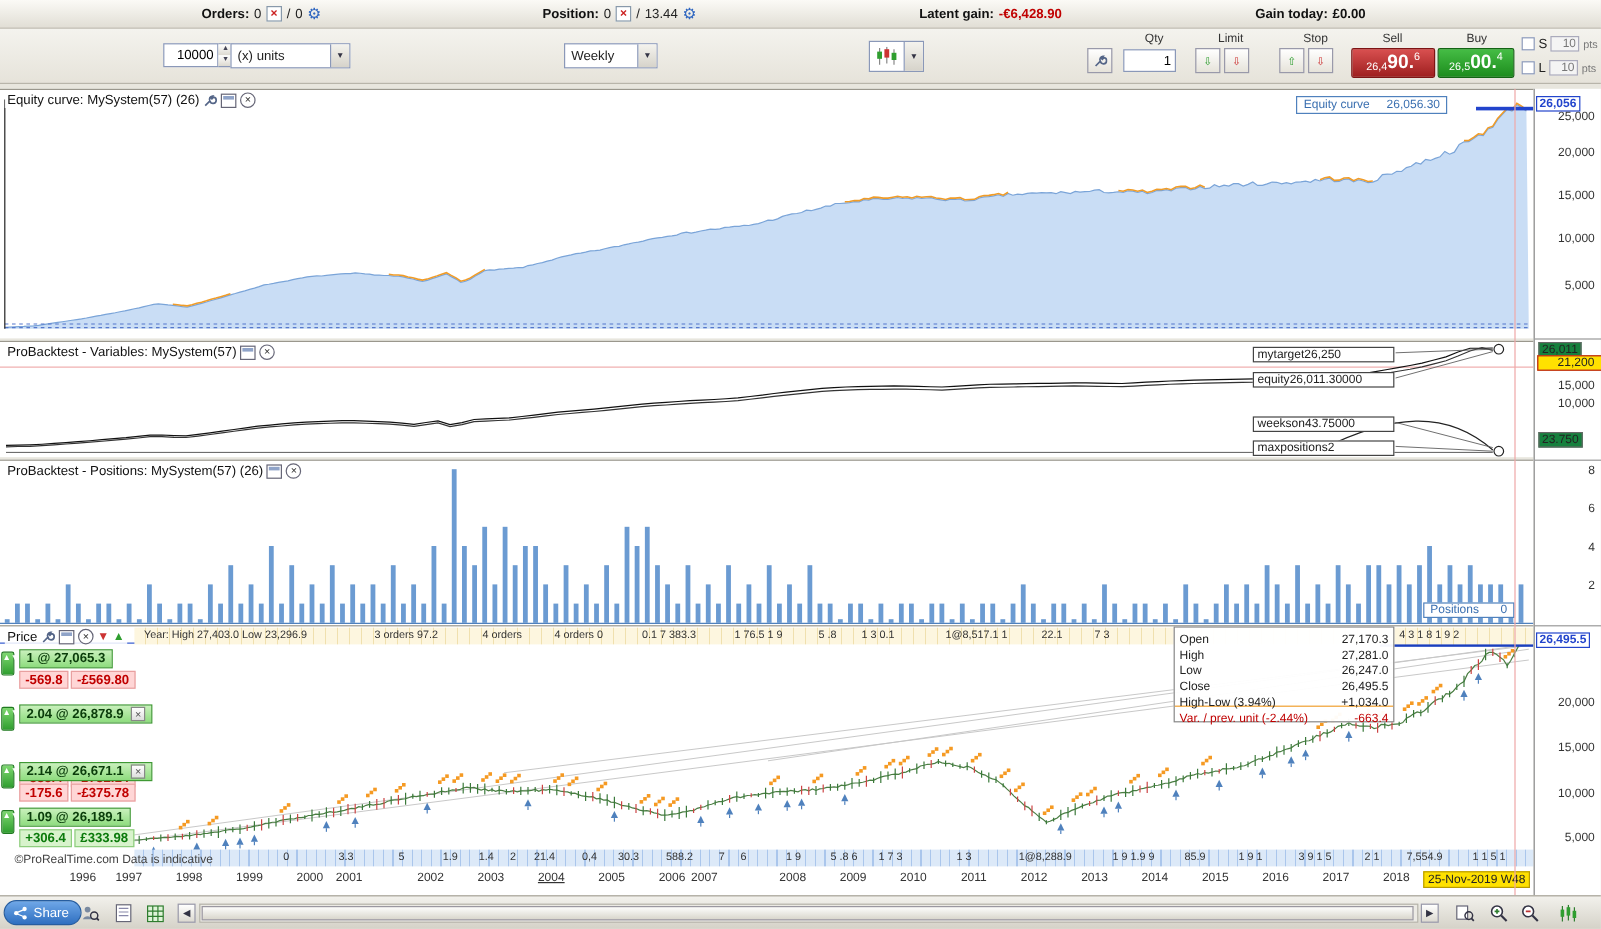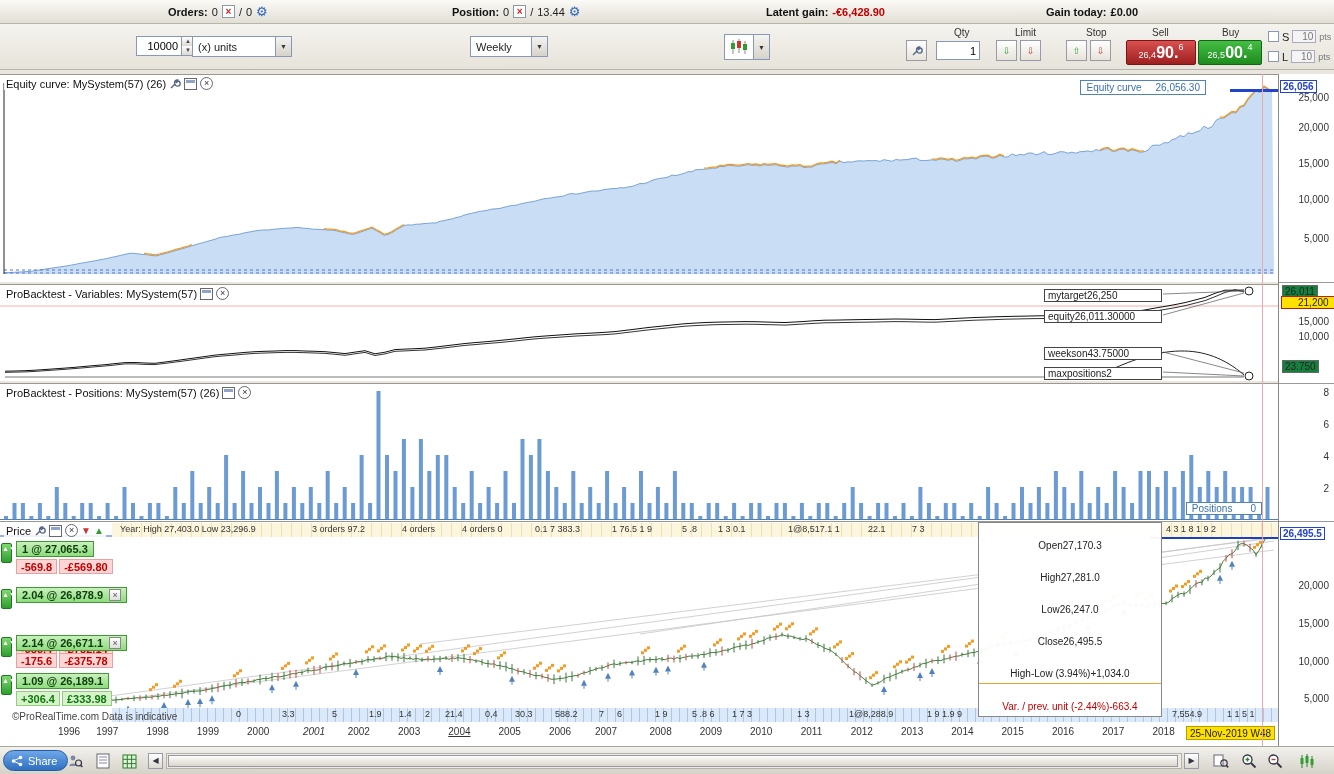--- a/index.html
+++ b/index.html
@@ -44,21 +44,21 @@
 .postag{position:absolute;border:1px solid #4f81bd;background:#fff;color:#3a6fb0;font-size:10px;padding:0 5px;display:flex;gap:18px;z-index:6}
 
 .band{position:absolute;font-size:9px;color:#333;z-index:4;overflow:hidden;white-space:nowrap}
 .bandfrag{position:absolute;top:1px}
 .topband{background:repeating-linear-gradient(90deg,#fdf6df 0 9px,#f0e0ae 9px 10px)}
 .botband{background:repeating-linear-gradient(90deg,#dce9f8 0 7px,#aac6ec 7px 8px)}
 .yearlbl{position:absolute;font-size:10px;color:#333;width:34px;text-align:center}
 .datetag{position:absolute;background:#ffe100;border:1px solid #b89b00;font-size:10px;padding:0 3px;height:14px;line-height:13px;z-index:6}
 .wm{position:absolute;font-size:10px;color:#444;z-index:5}
 .tooltip{position:absolute;background:rgba(255,255,255,.96);border:1px solid #888;z-index:7;width:184px;font-size:10px}
-.ttrow{display:flex;justify-content:center;padding:16px 4px;height:13px;line-height:13px}
+.ttrow{display:flex;justify-content:space-between;padding:4px 4px;height:13px;line-height:13px}
 .ttred{color:#c00000;border-top:1px solid #f0a030}
 .qtybox{position:absolute;background:linear-gradient(#c9f0bc,#8edc7e);border:1px solid #3f9934;font-size:11px;font-weight:bold;color:#0b3d0b;padding:0 5px;height:16px;line-height:14px;z-index:6;display:flex;align-items:center;gap:6px}
 .closex{width:12px;height:12px;border:1px solid #888;background:linear-gradient(#fff,#ddd);color:#555;font-size:9px;line-height:10px;text-align:center;cursor:pointer;font-weight:normal}
 .plstrip{position:absolute;z-index:6;display:flex;gap:2px;font-size:11px;font-weight:bold;height:15px}
 .plstrip span{padding:0 4px;line-height:14px}
 .loss span{background:#ffd6d6;color:#c00000;border:1px solid #e8a0a0}
 .gain span{background:#d8f3cc;color:#0b7a0b;border:1px solid #8fce7f}
 .sideic{position:absolute;left:1px;width:11px;height:20px;border-radius:2px;background:linear-gradient(#7ed870,#2f9e2f);border:1px solid #1f7a1f;z-index:6;cursor:pointer;color:#fff;font-size:7px;line-height:9px;text-align:center}
 
 #gutter{position:absolute;left:1278px;top:74px;width:56px;height:672px;background:#fff;border-left:1px solid #888;z-index:5}
@@ -884,27 +884,27 @@
         <span style="color: rgb(192, 0, 0);">-663.4</span>
       </div>
     </div>
   <div class="datetag" style="left:1186px;top:204px">25-Nov-2019 W48</div>
   <div id="yearsrow">
       <span class="yearlbl" style="left: 52px; top: 204px;">1996</span>
       <span class="yearlbl" style="left: 90.3px; top: 204px;">1997</span>
       <span class="yearlbl" style="left: 140.6px; top: 204px;">1998</span>
       <span class="yearlbl" style="left: 190.9px; top: 204px;">1999</span>
       <span class="yearlbl" style="left: 241.2px; top: 204px;">2000</span>
-      <span class="yearlbl" style="left: 297px; top: 204px; font-style: italic;">2001</span>
+      <span class="yearlbl" style="left: 274px; top: 204px;">2001</span>
       <span class="yearlbl" style="left: 341.8px; top: 204px;">2002</span>
       <span class="yearlbl" style="left: 392.1px; top: 204px;">2003</span>
       <span class="yearlbl" style="left: 442.4px; top: 204px; text-decoration: underline;">2004</span>
       <span class="yearlbl" style="left: 492.7px; top: 204px;">2005</span>
       <span class="yearlbl" style="left: 543px; top: 204px;">2006</span>
-      <span class="yearlbl" style="left: 589px; top: 204px;">2007</span>
+      <span class="yearlbl" style="left: 570px; top: 204px;">2007</span>
       <span class="yearlbl" style="left: 643.6px; top: 204px;">2008</span>
       <span class="yearlbl" style="left: 693.9px; top: 204px;">2009</span>
       <span class="yearlbl" style="left: 744.2px; top: 204px;">2010</span>
       <span class="yearlbl" style="left: 794.5px; top: 204px;">2011</span>
       <span class="yearlbl" style="left: 844.8px; top: 204px;">2012</span>
       <span class="yearlbl" style="left: 895.1px; top: 204px;">2013</span>
       <span class="yearlbl" style="left: 945.4px; top: 204px;">2014</span>
       <span class="yearlbl" style="left: 995.7px; top: 204px;">2015</span>
       <span class="yearlbl" style="left: 1046px; top: 204px;">2016</span>
       <span class="yearlbl" style="left: 1096.3px; top: 204px;">2017</span>

